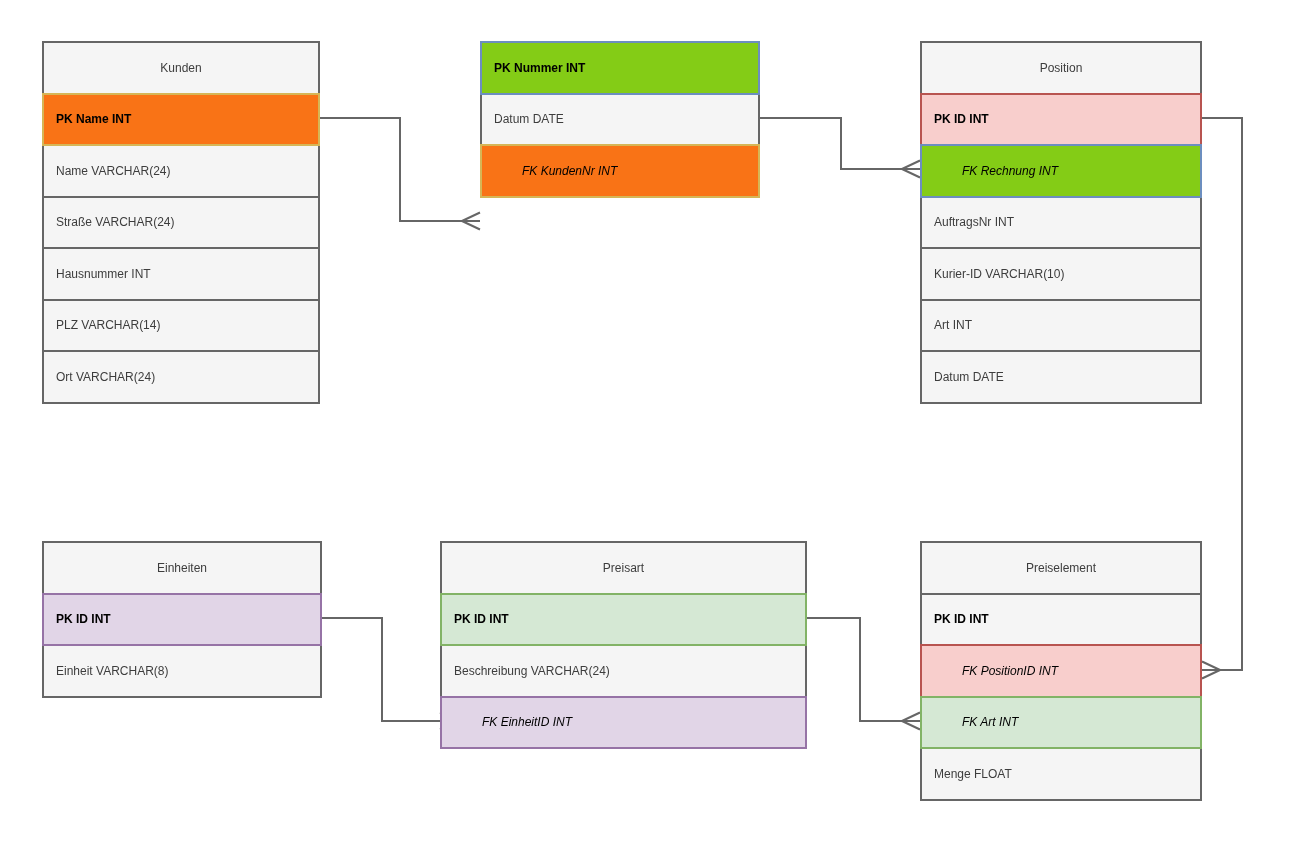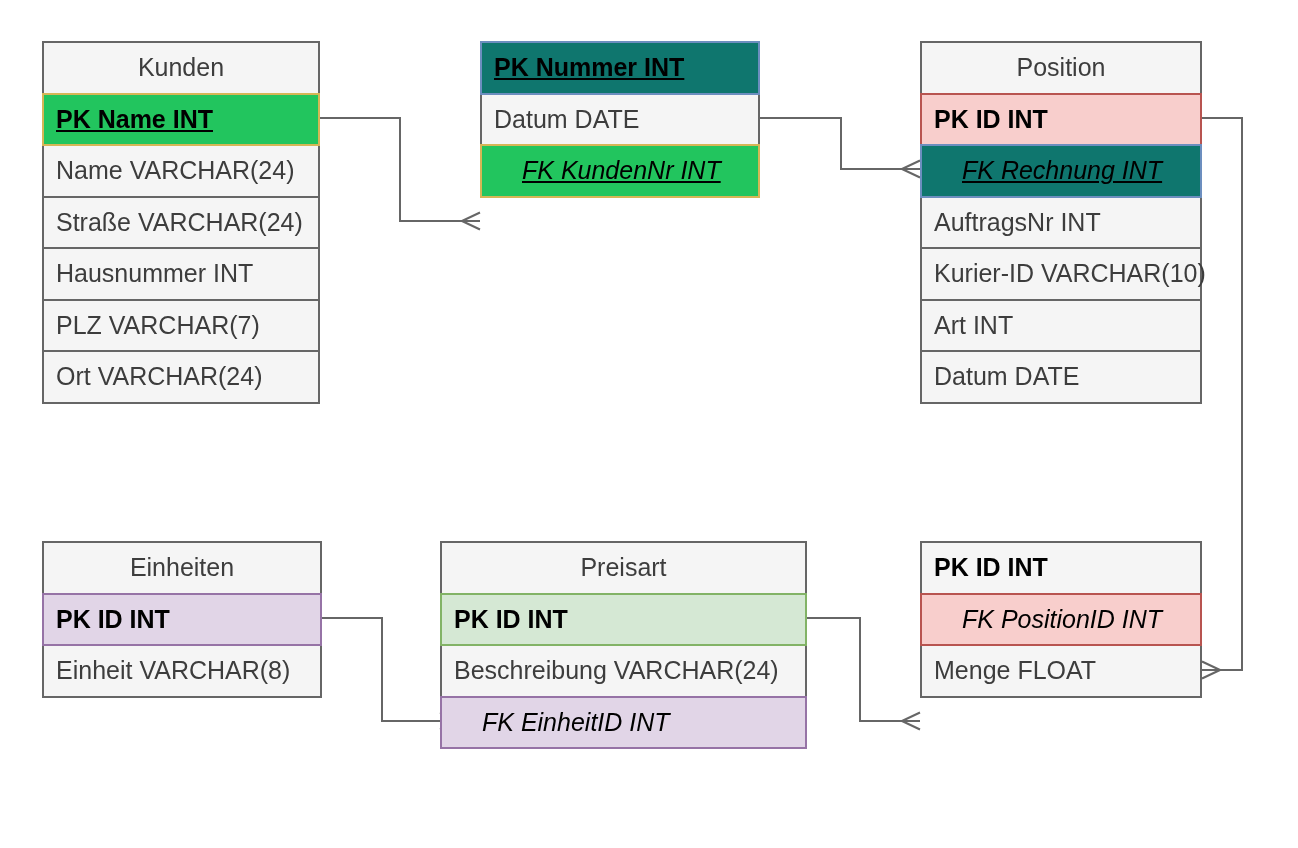--- a/index.html
+++ b/index.html
@@ -29,32 +29,32 @@
     flex-direction: column;
   }
   .row {
     height: 53.5px;
     margin-top: -2px;
     border: 2px solid #666666;
     background: #f5f5f5;
     display: flex;
     align-items: center;
     padding: 0 12px;
-    font-size: 25px;
+    font-size: 12px;
     color: #3d3d3d;
     position: relative;
     z-index: 1;
     white-space: nowrap;
   }
   .row:first-child { margin-top: 0; }
   .row.header { justify-content: center; padding: 0; }
   .row.pk { font-weight: bold; color: #000000; }
   .row.fk { font-style: italic; color: #000000; padding-left: 40px; }
-  .c-yellow { background: #22c55e; border-color: #d6b656; z-index: 2; text-decoration: underline; }
-  .c-blue   { background: #0f766e; border-color: #6c8ebf; z-index: 2; text-decoration: underline; }
+  .c-yellow { background: #f97316; border-color: #d6b656; z-index: 2; }
+  .c-blue   { background: #84cc16; border-color: #6c8ebf; z-index: 2; }
   .c-red    { background: #f8cecc; border-color: #b85450; z-index: 2; }
   .c-green  { background: #d5e8d4; border-color: #82b366; z-index: 2; }
   .c-purple { background: #e1d5e7; border-color: #9673a6; z-index: 2; }
 
   #t-kunden       { left: 42px;  top: 41px;  width: 278px; }
   #t-rechnungen   { left: 480px; top: 41px;  width: 280px; }
   #t-position     { left: 920px; top: 41px;  width: 282px; justify-content: flex-end; }
   #t-einheiten    { left: 42px;  top: 541px; width: 280px; }
   #t-preisart     { left: 440px; top: 541px; width: 367px; }
   #t-preiselement { left: 920px; top: 541px; width: 282px; }
@@ -86,21 +86,21 @@
       <path d="M902,721 L920,712.5 M902,721 L920,729.5"></path>
     </g>
   </svg>
 
   <div class="etable" id="t-kunden">
     <div class="row header">Kunden</div>
     <div class="row pk c-yellow">PK Name INT</div>
     <div class="row">Name VARCHAR(24)</div>
     <div class="row">Straße VARCHAR(24)</div>
     <div class="row">Hausnummer INT</div>
-    <div class="row">PLZ VARCHAR(7)</div>
+    <div class="row">PLZ VARCHAR(14)</div>
     <div class="row">Ort VARCHAR(24)</div>
   </div>
 
   <div class="etable" id="t-rechnungen">
     <div class="row pk c-blue">PK Nummer INT</div>
     <div class="row">Datum DATE</div>
     <div class="row fk c-yellow">FK KundenNr INT</div>
   </div>
 
   <div class="etable" id="t-position">
@@ -120,18 +120,20 @@
   </div>
 
   <div class="etable" id="t-preisart">
     <div class="row header">Preisart</div>
     <div class="row pk c-green">PK ID INT</div>
     <div class="row">Beschreibung VARCHAR(24)</div>
     <div class="row fk c-purple">FK EinheitID INT</div>
   </div>
 
   <div class="etable" id="t-preiselement">
+    <div class="row header">Preiselement</div>
     <div class="row pk">PK ID INT</div>
     <div class="row fk c-red">FK PositionID INT</div>
+    <div class="row fk c-green">FK Art INT</div>
     <div class="row">Menge FLOAT</div>
   </div>
 
 </div>
 
 </body></html>

